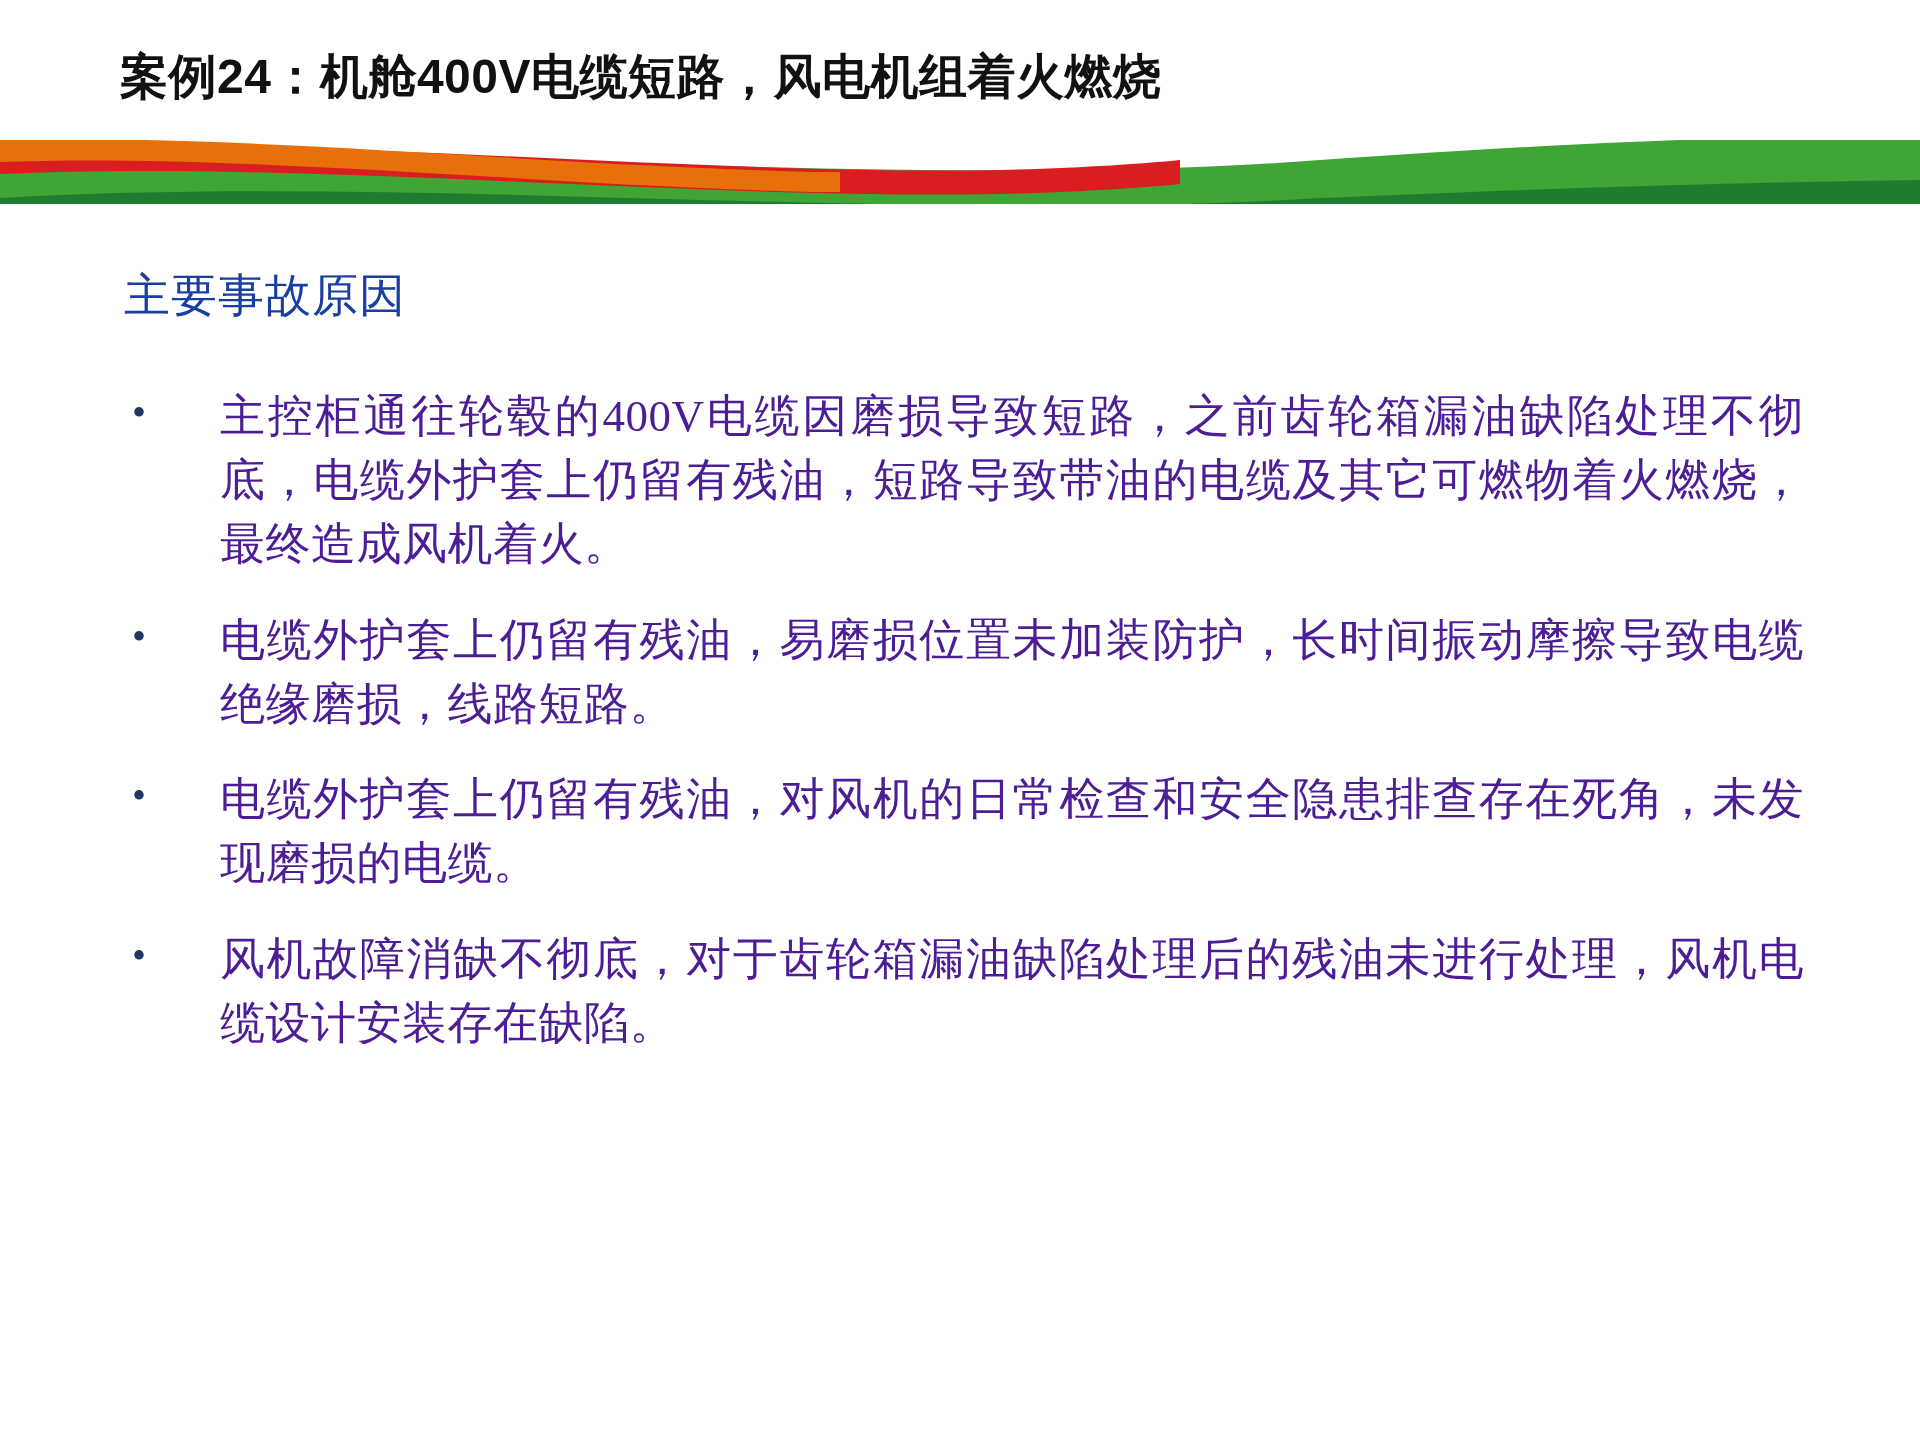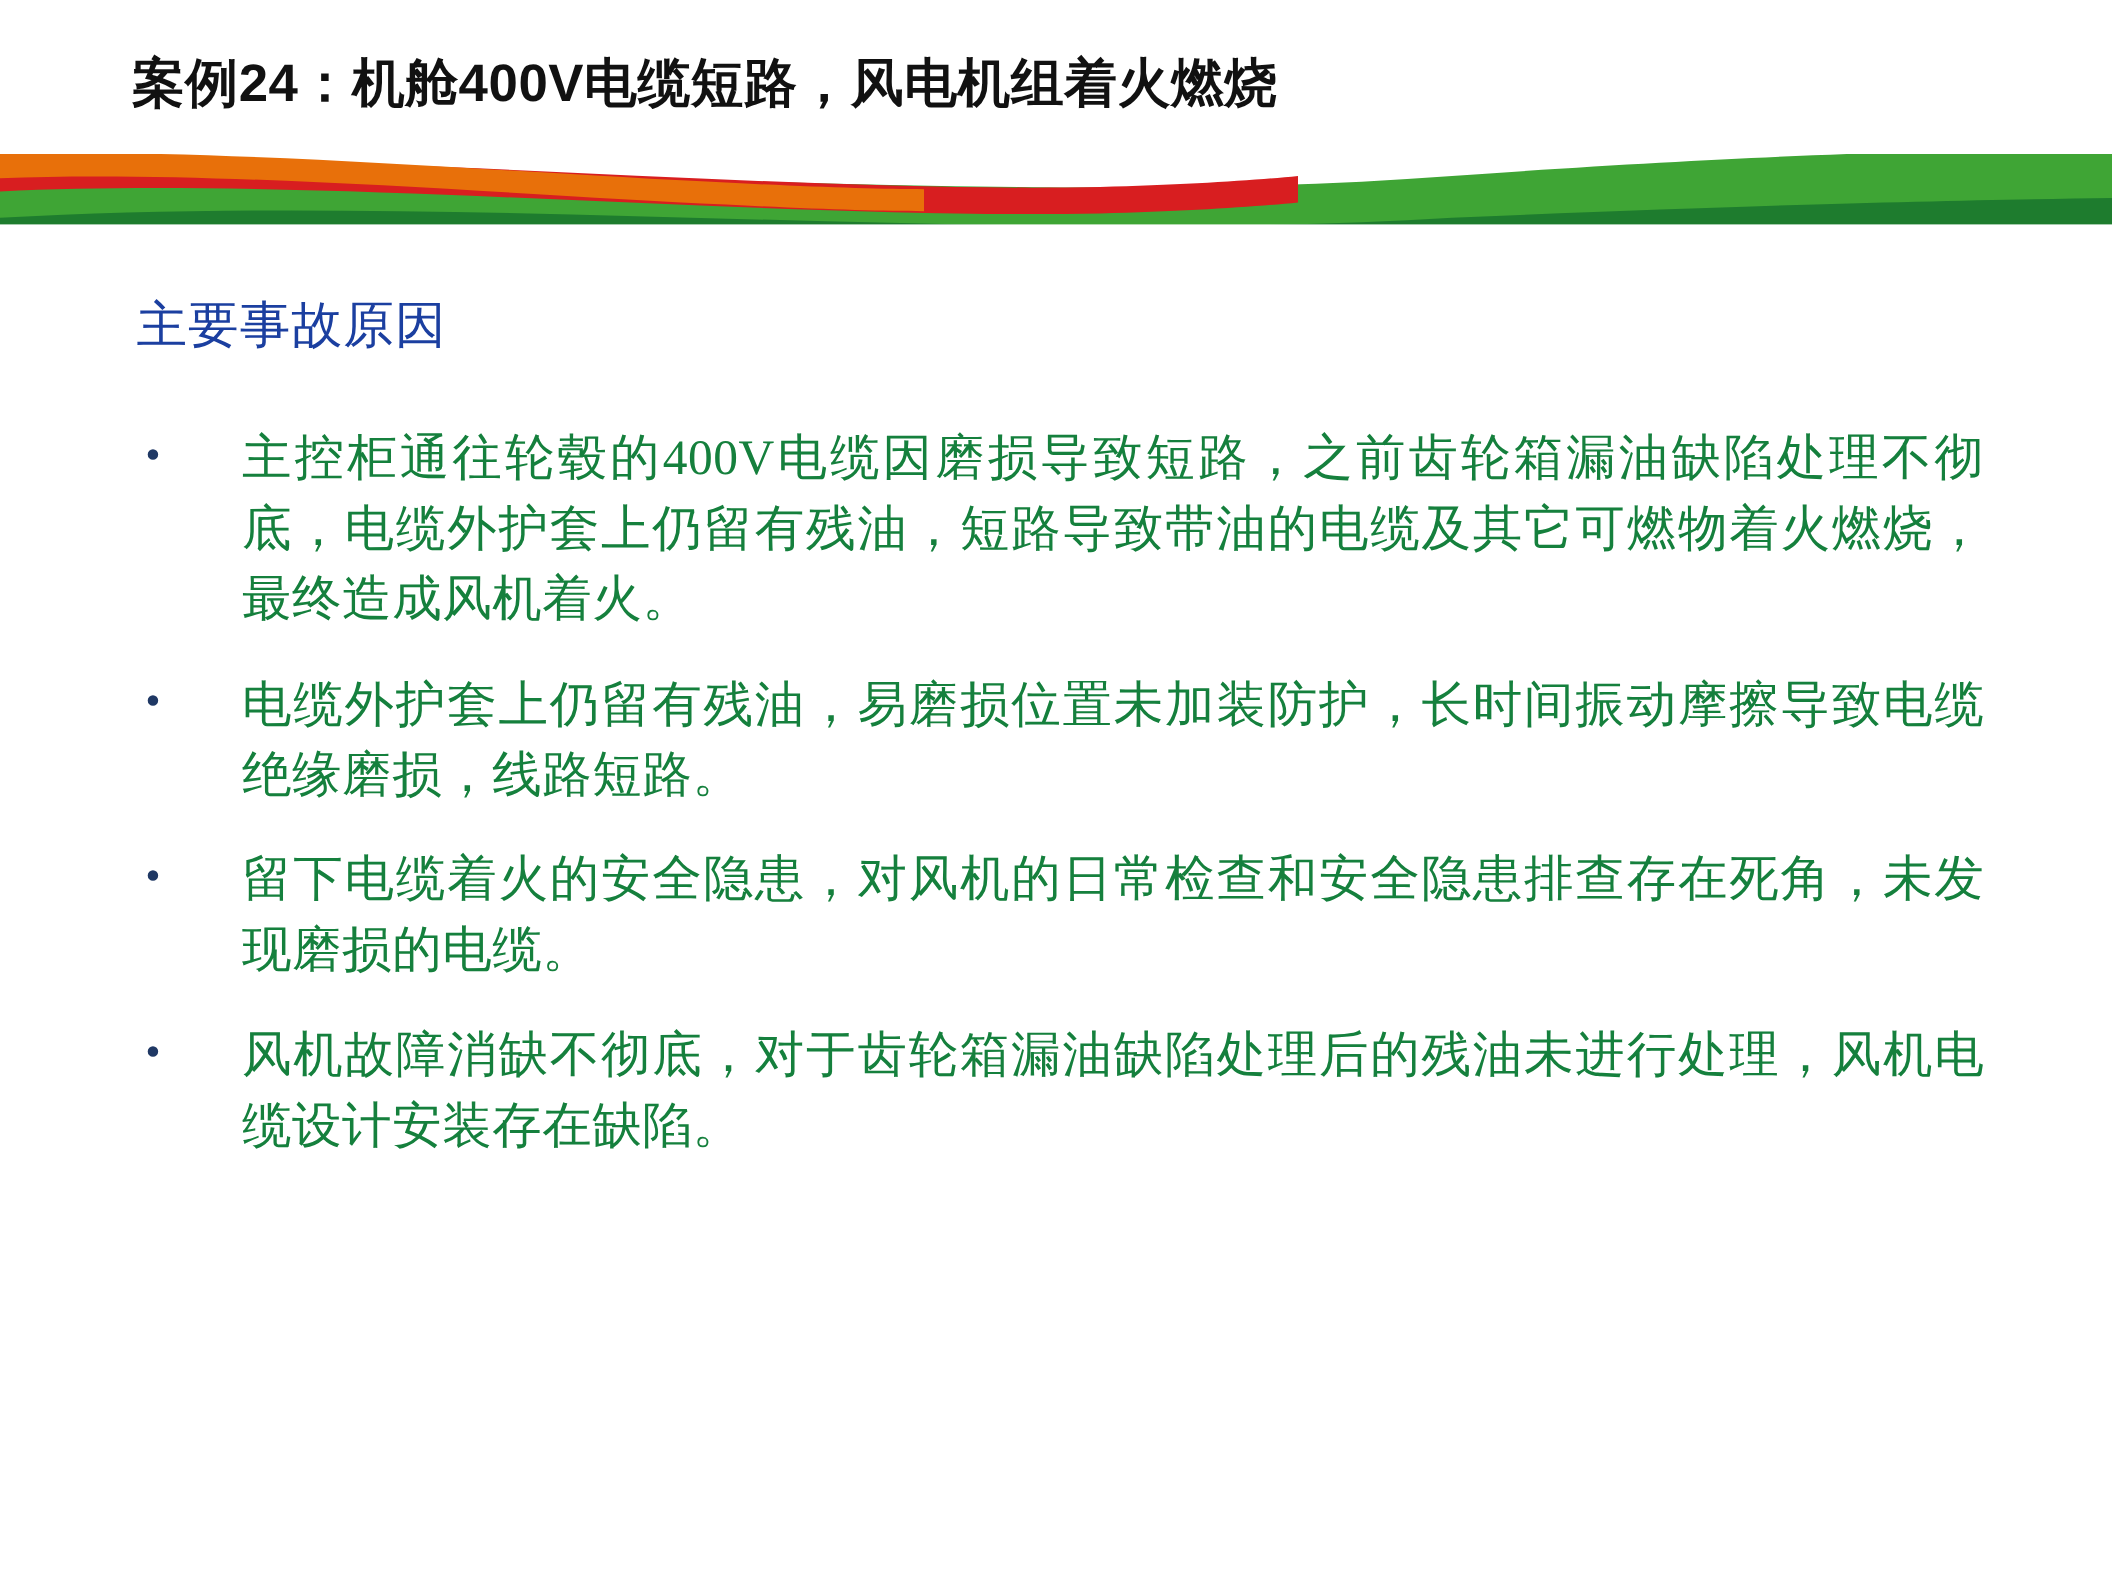--- a/index.html
+++ b/index.html
@@ -78,21 +78,21 @@
     line-height: 1.38;
     color: #1f3864;
     text-align: left;
     padding-left: 8px;
     box-sizing: border-box;
   }
   .bullet-text {
     flex: 1 1 auto;
     font-size: 45px;
     line-height: 1.42;
-    color: #15803d;
+    color: #4c1d95;
     text-align: justify;
     text-justify: inter-ideograph;
     letter-spacing: 0.5px;
   }
 </style>
 </head>
 <body>
 
 <div class="slide">
 
@@ -122,21 +122,21 @@
       <div class="bullet-text">主控柜通往轮毂的400V电缆因磨损导致短路，之前齿轮箱漏油缺陷处理不彻底，电缆外护套上仍留有残油，短路导致带油的电缆及其它可燃物着火燃烧，最终造成风机着火。</div>
     </div>
 
     <div class="bullet-row">
       <div class="bullet-dot">•</div>
       <div class="bullet-text">电缆外护套上仍留有残油，易磨损位置未加装防护，长时间振动摩擦导致电缆绝缘磨损，线路短路。</div>
     </div>
 
     <div class="bullet-row">
       <div class="bullet-dot">•</div>
-      <div class="bullet-text">留下电缆着火的安全隐患，对风机的日常检查和安全隐患排查存在死角，未发现磨损的电缆。</div>
+      <div class="bullet-text">电缆外护套上仍留有残油，对风机的日常检查和安全隐患排查存在死角，未发现磨损的电缆。</div>
     </div>
 
     <div class="bullet-row">
       <div class="bullet-dot">•</div>
       <div class="bullet-text">风机故障消缺不彻底，对于齿轮箱漏油缺陷处理后的残油未进行处理，风机电缆设计安装存在缺陷。</div>
     </div>
 
   </div>
 
 </div>

